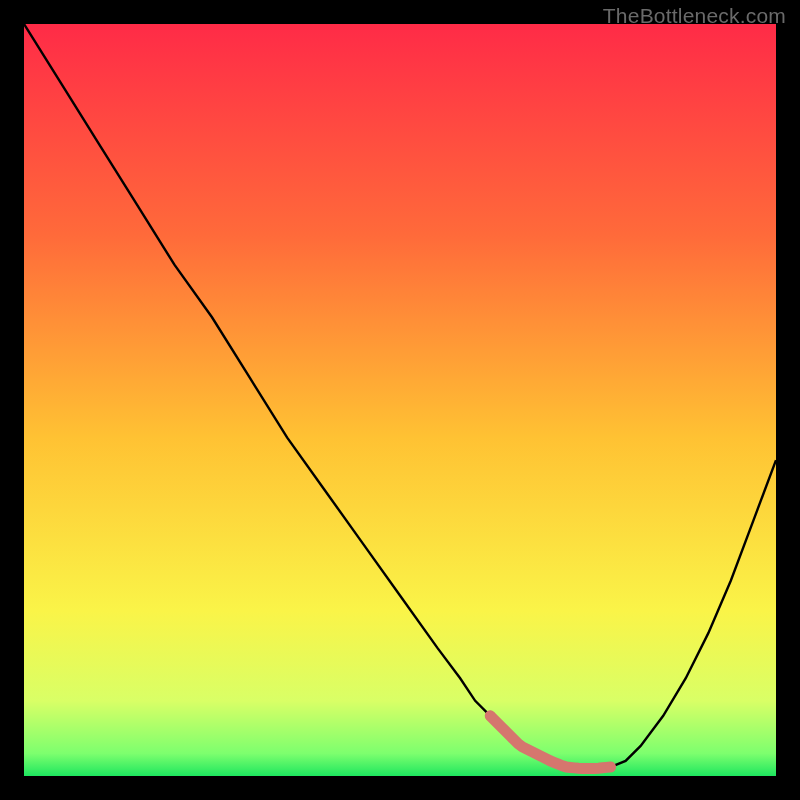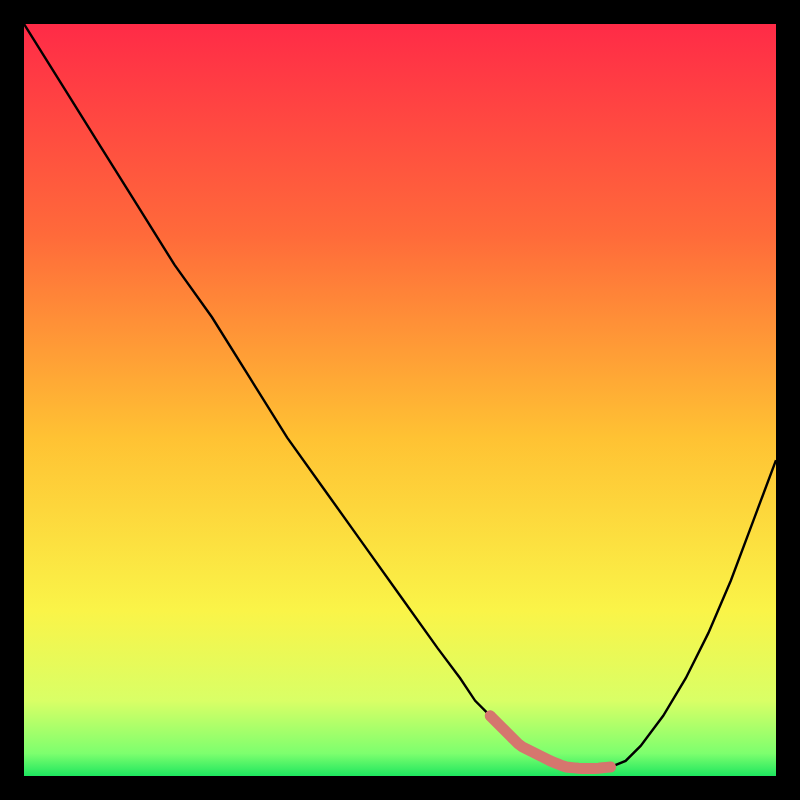--- a/index.html
+++ b/index.html
@@ -47,20 +47,21 @@
     font-family: Arial, Helvetica, sans-serif;
     font-size: 21px;
     color: #6a6a6a;
     letter-spacing: 0.2px;
   }
 </style>
 </head>
 <body>
 <div class="frame">
 
+  <div class="watermark">TheBottleneck.com</div>
 
   <div class="plot-area">
     <svg class="bg-gradient" viewBox="0 0 752 752" preserveAspectRatio="none">
       <defs>
         <linearGradient id="grad" x1="0" y1="0" x2="0" y2="1">
             <stop offset="0%" stop-color="#ff2b47"></stop>
             <stop offset="28.000000000000004%" stop-color="#ff6a3a"></stop>
             <stop offset="55.00000000000001%" stop-color="#ffc233"></stop>
             <stop offset="78%" stop-color="#faf448"></stop>
             <stop offset="90%" stop-color="#d9ff66"></stop>

